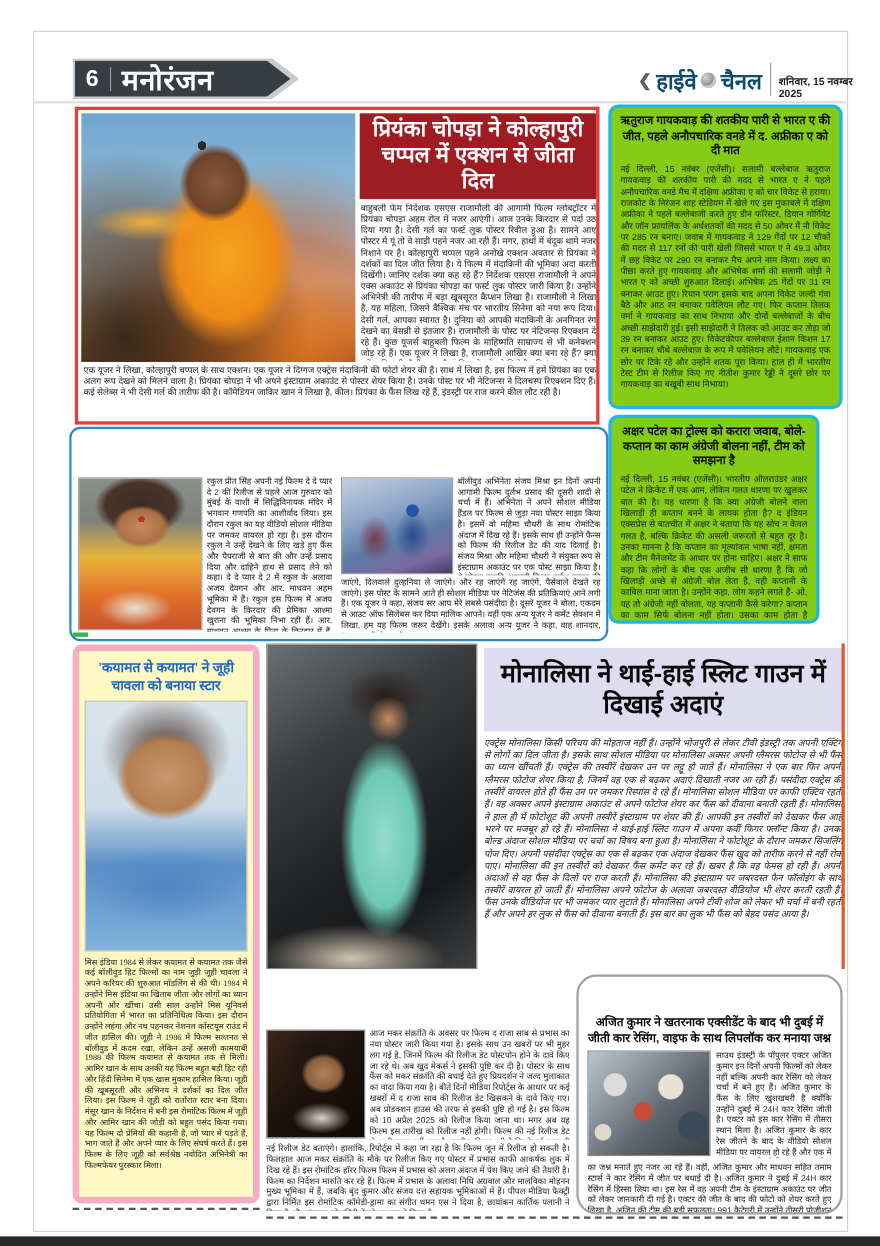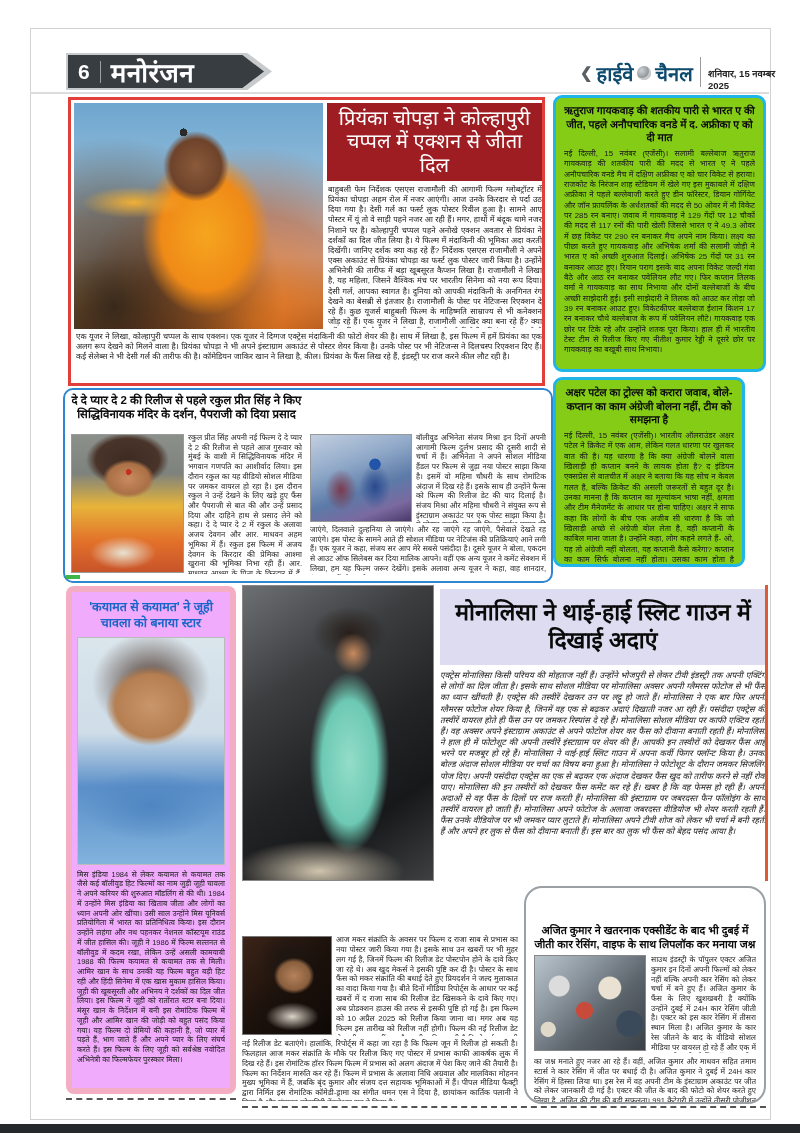--- a/index.html
+++ b/index.html
@@ -35,21 +35,21 @@
     background:
       radial-gradient(circle 4px at 44% 13%, #2a2a2a 97%, transparent),
       radial-gradient(ellipse 30% 10% at 24% 44%, rgba(246,178,50,.95), transparent 70%),
       radial-gradient(ellipse 17% 20% at 49% 28%, #8a5a3a 0%, #6e432a 60%, transparent 78%),
       radial-gradient(ellipse 36% 50% at 53% 58%, #f6a51f 0%, #ef8a17 50%, transparent 72%),
       radial-gradient(circle at 16% 90%, rgba(50,36,24,.95), rgba(80,50,25,.6) 32%, transparent 58%),
       radial-gradient(circle at 72% 97%, rgba(235,120,28,.9), rgba(190,75,20,.55) 38%, transparent 62%),
       linear-gradient(180deg,#6fa6cf 0%,#97c0dc 42%,#d6e5ee 68%,#caa269 88%,#8a5c34 100%);}
   .lead-head{left:256px;top:3px;width:215px;height:78px;background:#9e1d22;color:#fff;
     display:flex;align-items:center;justify-content:center;text-align:center;
-    font-size:20px;font-weight:normal;line-height:1.18;padding:0 4px;box-sizing:border-box;}
+    font-size:20px;font-weight:bold;line-height:1.18;padding:0 4px;box-sizing:border-box;}
   .lead-body-a{left:257px;top:85px;width:214px;height:143px;font-size:8px;line-height:1.27;}
   .lead-body-b{left:5px;top:232px;width:466px;height:48px;font-size:8px;line-height:1.27;}
 
   
   .cyan{border:3px solid #20b5e8;border-radius:9px;background:#84cc16;box-sizing:border-box;padding:6px 8px;}
   .cyan-head{font-size:10.5px;font-weight:bold;text-align:center;line-height:1.3;color:#0c0c0c;margin-bottom:4px;}
   .cyan-body{font-size:7.9px;line-height:1.31;}
   .cyan1{left:553px;top:95px;width:213px;height:277px;}
   .cyan1 .cyan-body{height:218px;}
   .cyan2{left:553px;top:377px;width:192px;height:190px;}
@@ -74,21 +74,21 @@
       radial-gradient(ellipse 22% 34% at 30% 64%, #7a3a4e 0%, transparent 72%),
       radial-gradient(ellipse 22% 36% at 64% 60%, #2a4a8e 0%, transparent 72%),
       radial-gradient(circle 6px at 64% 34%, #2255aa 90%, transparent),
       linear-gradient(160deg,#c2cfe0 0%,#8fa8c8 35%,#5c7aa8 62%,#7a6aa0 82%,#4a3a6a 100%);}
   .sanjay-body-a{left:416px;top:433px;width:130px;height:90px;font-size:7.6px;line-height:1.28;}
   .sanjay-body-b{left:310px;top:525px;width:236px;height:50px;font-size:7.6px;line-height:1.28;}
 
   
   .juhi-box{left:66px;top:586px;width:170px;height:508px;background:#f3aec4;border-radius:8px;
     box-sizing:border-box;padding:6px;}
-  .juhi-inner{width:100%;height:100%;background:#f0abfc;box-sizing:border-box;padding:5px;overflow:hidden;}
+  .juhi-inner{width:100%;height:100%;background:#fef9c3;box-sizing:border-box;padding:5px;overflow:hidden;font-family:Liberation Serif, serif;}
   .juhi-head{font-size:12.5px;font-weight:bold;color:#1a65c9;text-align:center;line-height:1.3;margin:2px 0 5px;}
   .juhi-img{width:100%;height:228px;border:1px solid #bbb;box-sizing:border-box;
     background:
       radial-gradient(ellipse 42% 24% at 50% 30%, #c9956a 0%, #b57f52 58%, transparent 74%),
       radial-gradient(ellipse 58% 32% at 50% 20%, #4a342a 0%, transparent 70%),
       radial-gradient(ellipse 60% 20% at 50% 74%, #4f86c2 0%, transparent 80%),
       linear-gradient(180deg,#dae5ec 0%,#cfdde8 42%,#5a8fc8 66%,#82b3dd 100%);}
   .juhi-body{margin-top:5px;font-size:7.5px;line-height:1.3;height:230px;}
 
   
@@ -170,21 +170,20 @@
     <div class="cyan-body jt">नई दिल्ली, 15 नवंबर (एजेंसी)। सलामी बल्लेबाज ऋतुराज गायकवाड़ की शतकीय पारी की मदद से भारत ए ने पहले अनौपचारिक वनडे मैच में दक्षिण अफ्रीका ए को चार विकेट से हराया। राजकोट के निरंजन शाह स्टेडियम में खेले गए इस मुकाबले में दक्षिण अफ्रीका ने पहले बल्लेबाजी करते हुए डीन फॉरेस्टर, डियान गोर्गियेट और जॉन फ्रायलिंक के अर्धशतकों की मदद से 50 ओवर में नौ विकेट पर 285 रन बनाए। जवाब में गायकवाड़ ने 129 गेंदों पर 12 चौकों की मदद से 117 रनों की पारी खेली जिससे भारत ए ने 49.3 ओवर में छह विकेट पर 290 रन बनाकर मैच अपने नाम किया। लक्ष्य का पीछा करते हुए गायकवाड़ और अभिषेक शर्मा की सलामी जोड़ी ने भारत ए को अच्छी शुरुआत दिलाई। अभिषेक 25 गेंदों पर 31 रन बनाकर आउट हुए। रियान पराग इसके बाद अपना विकेट जल्दी गंवा बैठे और आठ रन बनाकर पवेलियन लौट गए। फिर कप्तान तिलक वर्मा ने गायकवाड़ का साथ निभाया और दोनों बल्लेबाजों के बीच अच्छी साझेदारी हुई। इसी साझेदारी ने तिलक को आउट कर तोड़ा जो 39 रन बनाकर आउट हुए। विकेटकीपर बल्लेबाज ईशान किशन 17 रन बनाकर चौथे बल्लेबाज के रूप में पवेलियन लौटे। गायकवाड़ एक छोर पर टिके रहे और उन्होंने शतक पूरा किया। हाल ही में भारतीय टेस्ट टीम से रिलीज किए गए नीतीश कुमार रेड्डी ने दूसरे छोर पर गायकवाड़ का बखूबी साथ निभाया।</div>
   </div>
   <div class="abs cyan cyan2">
     <div class="cyan-head">अक्षर पटेल का ट्रोल्स को करारा जवाब, बोले- कप्तान का काम अंग्रेजी बोलना नहीं, टीम को समझना है</div>
     <div class="cyan-body jt">नई दिल्ली, 15 नवंबर (एजेंसी)। भारतीय ऑलराउंडर अक्षर पटेल ने क्रिकेट में एक आम, लेकिन गलत धारणा पर खुलकर बात की है। यह धारणा है कि क्या अंग्रेजी बोलने वाला खिलाड़ी ही कप्तान बनने के लायक होता है? द इंडियन एक्सप्रेस से बातचीत में अक्षर ने बताया कि यह सोच न केवल गलत है, बल्कि क्रिकेट की असली जरूरतों से बहुत दूर है। उनका मानना है कि कप्तान का मूल्यांकन भाषा नहीं, क्षमता और टीम मैनेजमेंट के आधार पर होना चाहिए। अक्षर ने साफ कहा कि लोगों के बीच एक अजीब सी धारणा है कि जो खिलाड़ी अच्छे से अंग्रेजी बोल लेता है, वही कप्तानी के काबिल माना जाता है। उन्होंने कहा, लोग कहने लगते हैं- ओ, यह तो अंग्रेजी नहीं बोलता, यह कप्तानी कैसे करेगा? कप्तान का काम सिर्फ बोलना नहीं होता। उसका काम होता है खिलाड़ी को समझना, खिलाड़ी की ताकत और कमजोरी जानना और उससे सर्वश्रेष्ठ प्रदर्शन करवाना। अक्षर के मुताबिक, कप्तान का असली परीक्षण मैदान पर होता है, जब वह टीम के लिए सही फैसले लेता है, न कि प्रेस कॉन्फ्रेंस में कितनी धाराप्रवाह अंग्रेजी बोलता है। अक्षर ने बताया कि यह पूरा मामला एक लोगों की धारणा बन चुकी है।</div>
   </div>
 
   <div class="abs mid-frame"></div>
   <div class="abs mid-green"></div>
 
-  <div class="abs art-head-md rakul-head">दे दे प्यार दे 2 की रिलीज से पहले रकुल प्रीत सिंह ने किए सिद्धिविनायक मंदिर के दर्शन, पैपराजी को दिया प्रसाद</div>
   <div class="abs rakul-img"></div>
   <div class="abs rakul-body jt">रकुल प्रीत सिंह अपनी नई फिल्म दे दे प्यार दे 2 की रिलीज से पहले आज गुरुवार को मुंबई के वाशी में सिद्धिविनायक मंदिर में भगवान गणपति का आशीर्वाद लिया। इस दौरान रकुल का यह वीडियो सोशल मीडिया पर जमकर वायरल हो रहा है। इस दौरान रकुल ने उन्हें देखने के लिए खड़े हुए फैंस और पैपराजी से बात की और उन्हें प्रसाद दिया और दाहिने हाथ से प्रसाद लेने को कहा। दे दे प्यार दे 2 में रकुल के अलावा अजय देवगन और आर. माधवन अहम भूमिका में हैं। रकुल इस फिल्म में अजय देवगन के किरदार की प्रेमिका आश्मा खुराना की भूमिका निभा रही हैं। आर. माधवन आश्मा के पिता के किरदार में हैं, जो आशीष (अजय देवगन) और आश्मा की प्रेम कहानी में रुकावट डालते हैं। दे दे प्यार दे 2 पहली फिल्म दे दे प्यार दे का सीक्वल है, जिसमें आशीष और आश्मा की प्रेम कहानी आगे बढ़ती है।</div>
 
   <div class="abs sanjay-img"></div>
   <div class="abs sanjay-body-a jt">बॉलीवुड अभिनेता संजय मिश्रा इन दिनों अपनी आगामी फिल्म दुर्लभ प्रसाद की दूसरी शादी से चर्चा में हैं। अभिनेता ने अपने सोशल मीडिया हैंडल पर फिल्म से जुड़ा नया पोस्टर साझा किया है। इसमें वो महिमा चौधरी के साथ रोमांटिक अंदाज में दिख रहे हैं। इसके साथ ही उन्होंने फैन्स को फिल्म की रिलीज डेट की याद दिलाई है। संजय मिश्रा और महिमा चौधरी ने संयुक्त रूप से इंस्टाग्राम अकाउंट पर एक पोस्ट साझा किया है। ये पोस्टर उनकी आगामी फिल्म दुर्लभ प्रसाद की दूसरी शादी का है। इसमें दोनों कलाकार एक-दूसरे की तरफ पीठ करके बैठे हुए हैं और दोनों किताबें पढ़ने में मग्न हुए हैं। इस पोस्ट के कैप्शन में लिखा है, हो ली जाएंगे तो</div>
   <div class="abs sanjay-body-b jt">जाएंगे, दिलवाले दुल्हनिया ले जाएंगे। और रह जाएंगे रह जाएंगे, पैसेवाले देखते रह जाएंगे। इस पोस्ट के सामने आते ही सोशल मीडिया पर नेटिजंस की प्रतिक्रियाएं आने लगी हैं। एक यूजर ने कहा, संजय सर आप मेरे सबसे पसंदीदा है। दूसरे यूजर ने बोला, एकदम से आउट ऑफ सिलेबस कर दिया मालिक आपने। वहीं एक अन्य यूजर ने कमेंट सेक्शन में लिखा, हम यह फिल्म जरूर देखेंगे। इसके अलावा अन्य यूजर ने कहा, वाह शानदार, इंतजार नहीं हो रहा है।</div>
 
   <div class="abs juhi-box">
     <div class="juhi-inner">
       <div class="juhi-head">'कयामत से कयामत' ने जूही चावला को बनाया स्टार</div>

